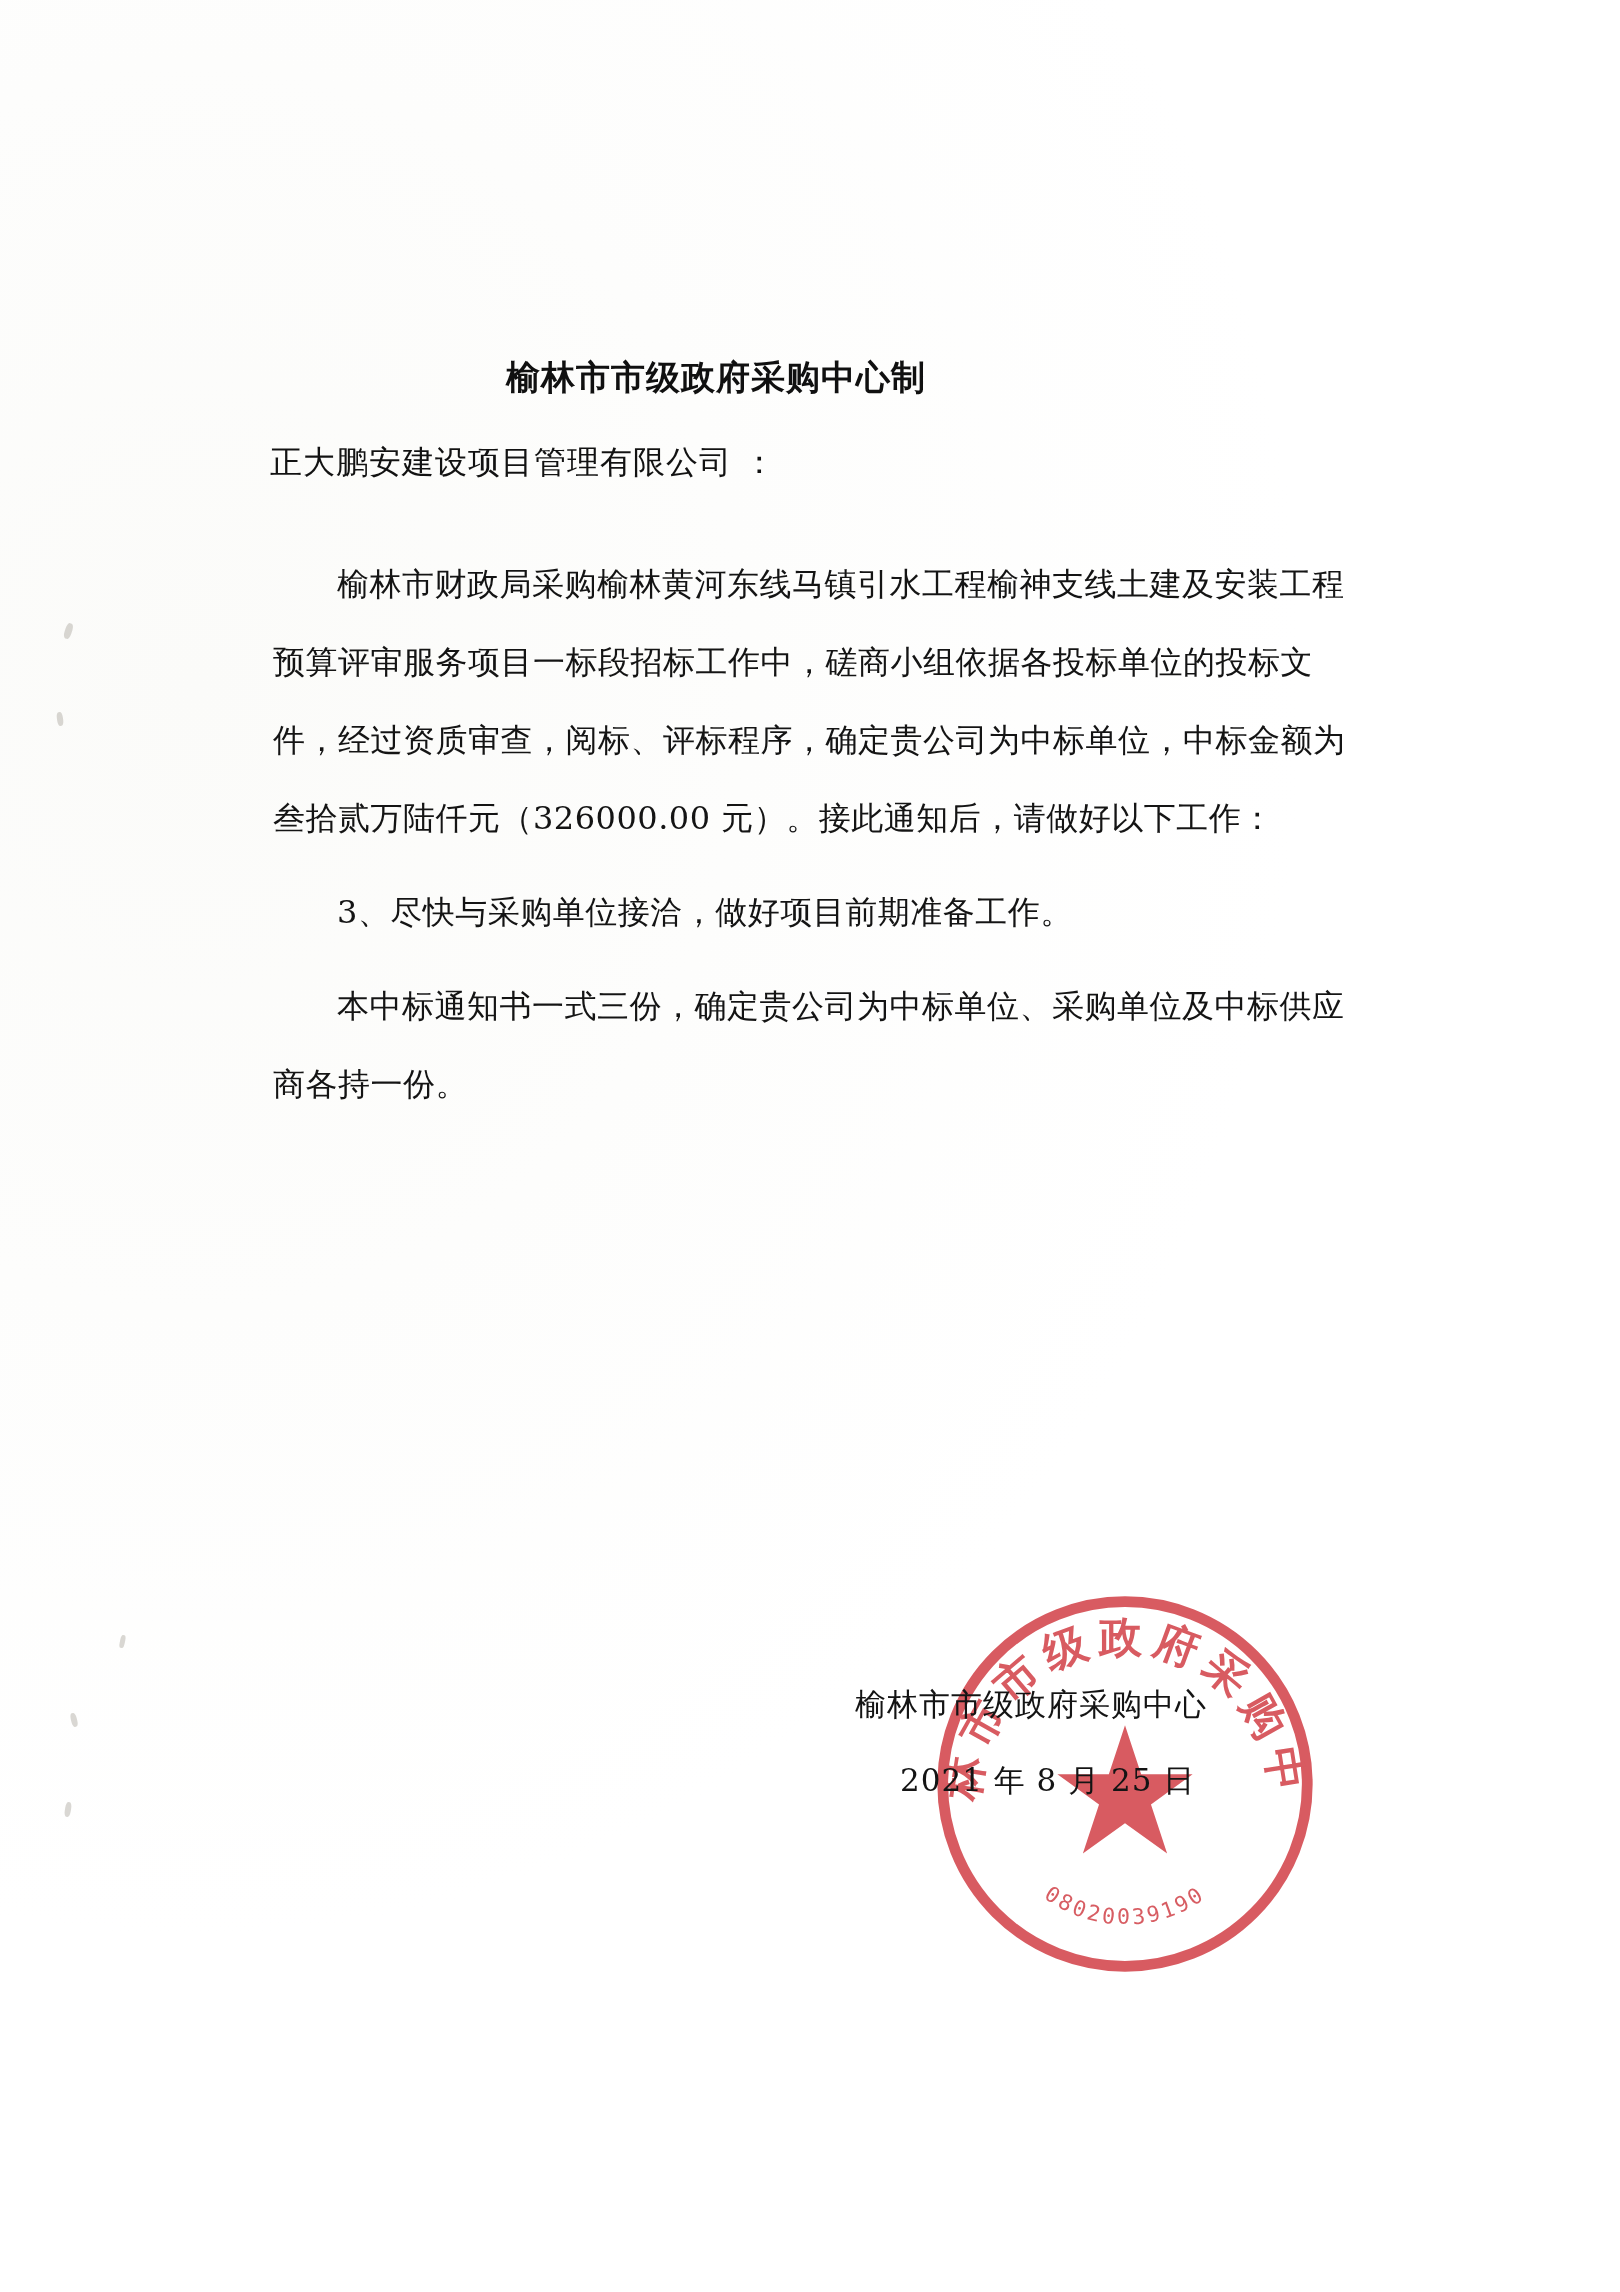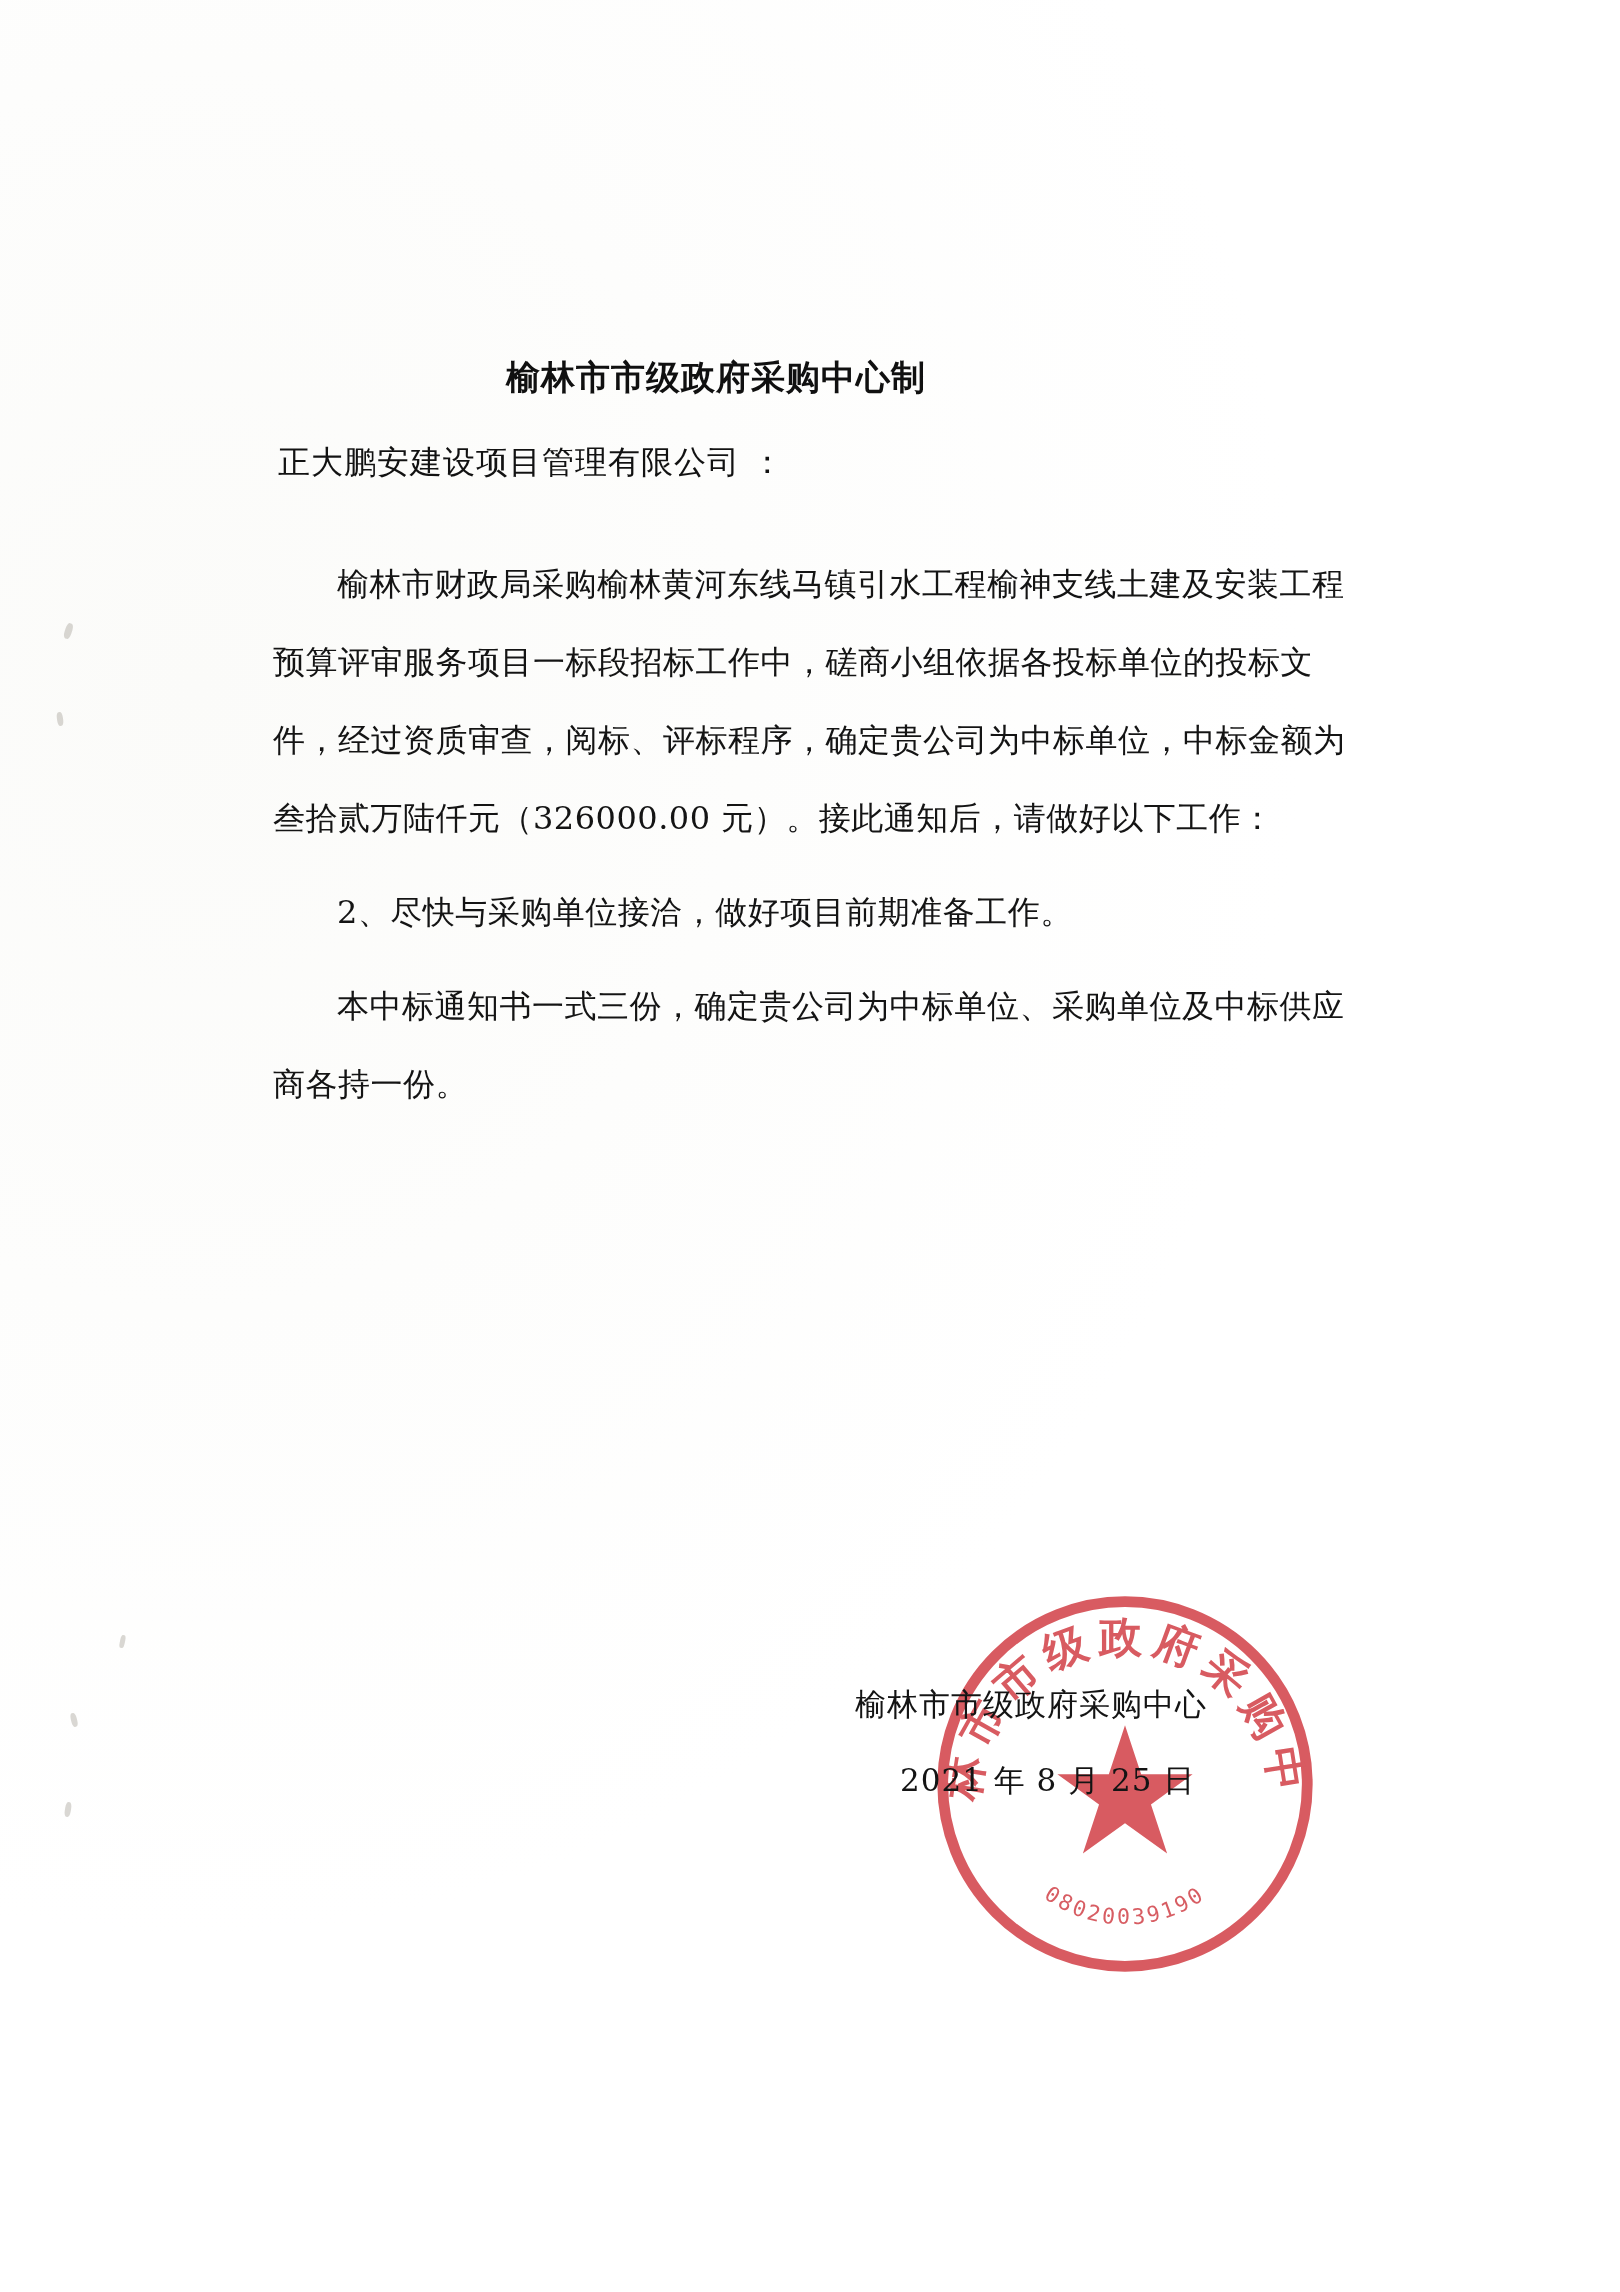--- a/index.html
+++ b/index.html
@@ -48,21 +48,21 @@
     text-align: center;
     font-size: 34px;
     font-weight: bold;
     letter-spacing: 1px;
     color: #101010;
     font-family: "DejaVu Sans", "Liberation Sans", sans-serif;
   }
 
   .addressee {
     position: absolute;
-    left: 278px;
+    left: 270px;
     top: 441px;
     font-size: 32px;
     color: #121212;
     letter-spacing: 1px;
   }
 
   .body-block {
     position: absolute;
     left: 257px;
     top: 529px;
@@ -130,21 +130,21 @@
   <div class="speck" style="left:65px;top:1802px;width:5.9px;height:14.7px;transform:rotate(9deg);"></div>
 
   <div id="content">
 
     <div class="doc-title">榆林市市级政府采购中心制</div>
 
     <div class="addressee">正大鹏安建设项目管理有限公司  ：</div>
 
     <div class="body-block">
       <p class="indent">榆林市财政局采购榆林黄河东线马镇引水工程榆神支线土建及安装工程预算评审服务项目一标段招标工作中，磋商小组依据各投标单位的投标文件，经过资质审查，阅标、评标程序，确定贵公司为中标单位，中标金额为叁拾贰万陆仟元（326000.00 元）。接此通知后，请做好以下工作：</p>
-      <p class="indent">2、尽快与采购单位接洽，做好项目前期准备工作。</p>
+      <p class="indent">3、尽快与采购单位接洽，做好项目前期准备工作。</p>
       <p class="indent">本中标通知书一式三份，确定贵公司为中标单位、采购单位及中标供应商各持一份。</p>
     </div>
 
     <div id="seal">
       <svg viewBox="0 0 400 400" xmlns="http://www.w3.org/2000/svg" aria-hidden="true">
         <circle cx="200" cy="200" r="186" fill="none" stroke="#d0383f" stroke-width="11"></circle>
         <path id="sealTopArc" d="M 50 215 A 150 150 0 0 1 350 215" fill="none" stroke="none"></path>
         <text class="seal-char" font-size="44" letter-spacing="9">
           <textPath href="#sealTopArc" startOffset="50%" text-anchor="middle">榆林市市级政府采购中心</textPath>
         </text>

